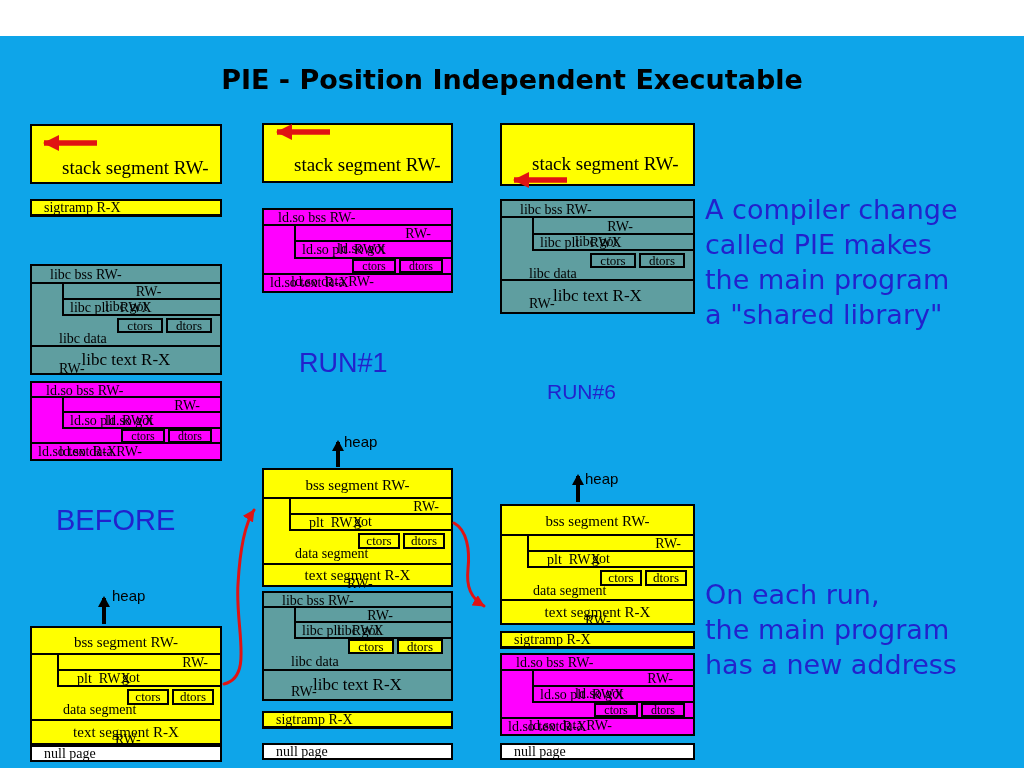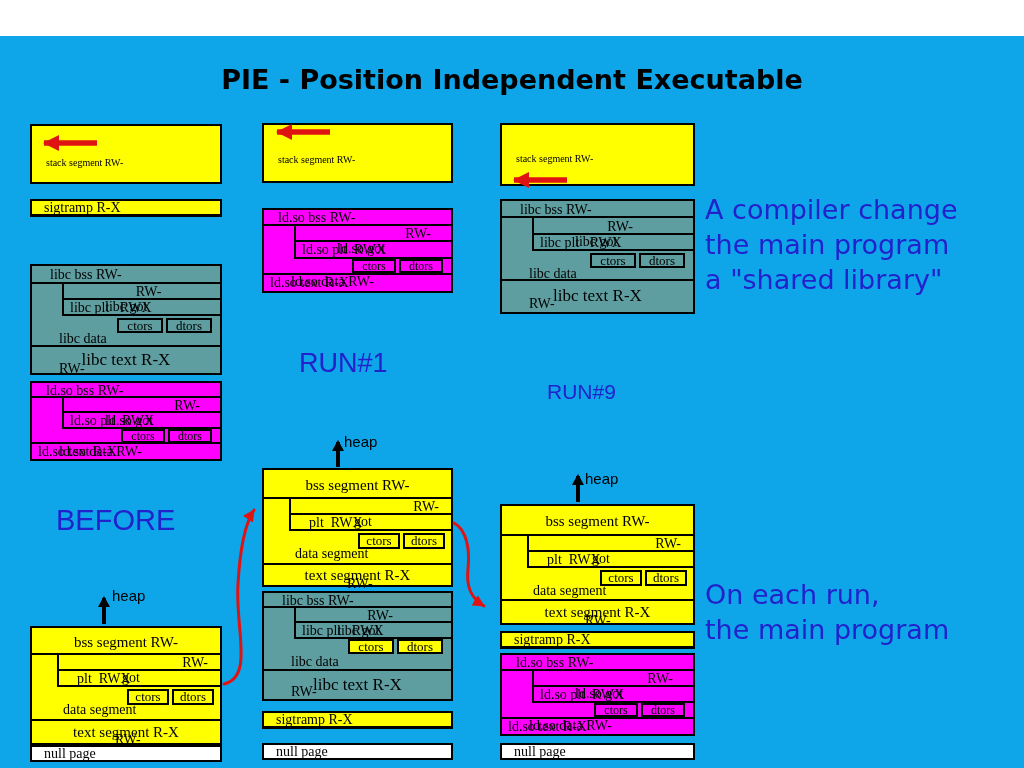--- a/index.html
+++ b/index.html
@@ -22,21 +22,21 @@
   .ctr{text-align:center;padding-left:0;}
   .iw{position:absolute;right:0;top:0;bottom:0;border-left:2px solid #000;}
   .perm{position:absolute;top:0;}
   .cd{position:absolute;display:flex;gap:3px;}
   .cdbox{box-sizing:border-box;border:2px solid #000;width:46px;height:15px;
          font-family:"Liberation Serif",serif;font-size:13px;line-height:11px;text-align:center;}
   .cdbox.sm{width:44px;height:14px;font-size:12px;line-height:10px;}
   .cdbox.mn{width:42px;height:16px;line-height:12px;}
   .thin-u{position:absolute;left:0;right:0;top:0;height:13px;border-bottom:2px solid #000;
           padding-left:12px;font-family:"Liberation Serif",serif;font-size:14px;line-height:14px;white-space:pre;}
-  .stacktxt{position:absolute;left:14px;font-family:"Liberation Serif",serif;font-size:10px;color:#000;white-space:pre;}
+  .stacktxt{position:absolute;left:30px;font-family:"Liberation Serif",serif;font-size:19px;color:#000;white-space:pre;}
 
   .heaplbl{position:absolute;font-family:Liberation Sans, sans-serif;font-size:15px;color:#000;}
   .plabel{position:absolute;font-family:"Liberation Sans",sans-serif;color:var(--text-blue);}
   .annot{position:absolute;font-family:"DejaVu Sans",sans-serif;font-size:27px;line-height:35px;color:var(--text-blue);}
   #overlay{position:absolute;left:0;top:0;pointer-events:none;}
   .stkarrow{stroke:var(--arrow-red);stroke-width:5.5;}
   .heaparrow{stroke:#000;stroke-width:4;}
   .curve{stroke:var(--arrow-red);stroke-width:3;fill:none;stroke-linecap:round;}
 </style>
 </head>
@@ -272,36 +272,38 @@
     </div>
     <div class="r" style="top:64px;height:15px">ld.so text R-X</div>
   </div>
 
   <div class="blk bg-page" style="left:500px;top:707px;width:195px;height:17px">
     <div class="thin-u">null page</div>
   </div>
 
   <div class="plabel" style="left:56px;top:468px;font-size:29px">BEFORE</div>
   <div class="plabel" style="left:299px;top:312px;font-size:27px">RUN#1</div>
-  <div class="plabel" style="left:547px;top:344px;font-size:21px">RUN#9</div>
+  <div class="plabel" style="left:547px;top:344px;font-size:21px">RUN#6</div>
 
   <span class="heaplbl" style="left:112px;top:551px">heap</span>
   <span class="heaplbl" style="left:344px;top:397px">heap</span>
   <span class="heaplbl" style="left:585px;top:434px">heap</span>
 
   <div class="annot" style="left:705px;top:156px">
     <div>A compiler change</div>
+    <div>called PIE makes</div>
     <div>the main program</div>
     <div>a "shared library"</div>
   </div>
   <div class="annot" style="left:705px;top:345px">
   </div>
   <div class="annot" style="left:705px;top:541px">
     <div>On each run,</div>
     <div>the main program</div>
+    <div>has a new address</div>
   </div>
 
   <svg id="overlay" width="1024" height="768" viewBox="0 0 1024 768">
     <defs>
       <marker id="ah-red-big" markerUnits="userSpaceOnUse" markerWidth="18" markerHeight="16" refX="15" refY="8" orient="auto">
         <path d="M0,0 L16,8 L0,16 Z" style="fill:var(--arrow-red)"></path>
       </marker>
       <marker id="ah-red" markerUnits="userSpaceOnUse" markerWidth="14" markerHeight="12" refX="11" refY="6" orient="auto">
         <path d="M0,0 L12,6 L0,12 Z" style="fill:var(--arrow-red)"></path>
       </marker>

